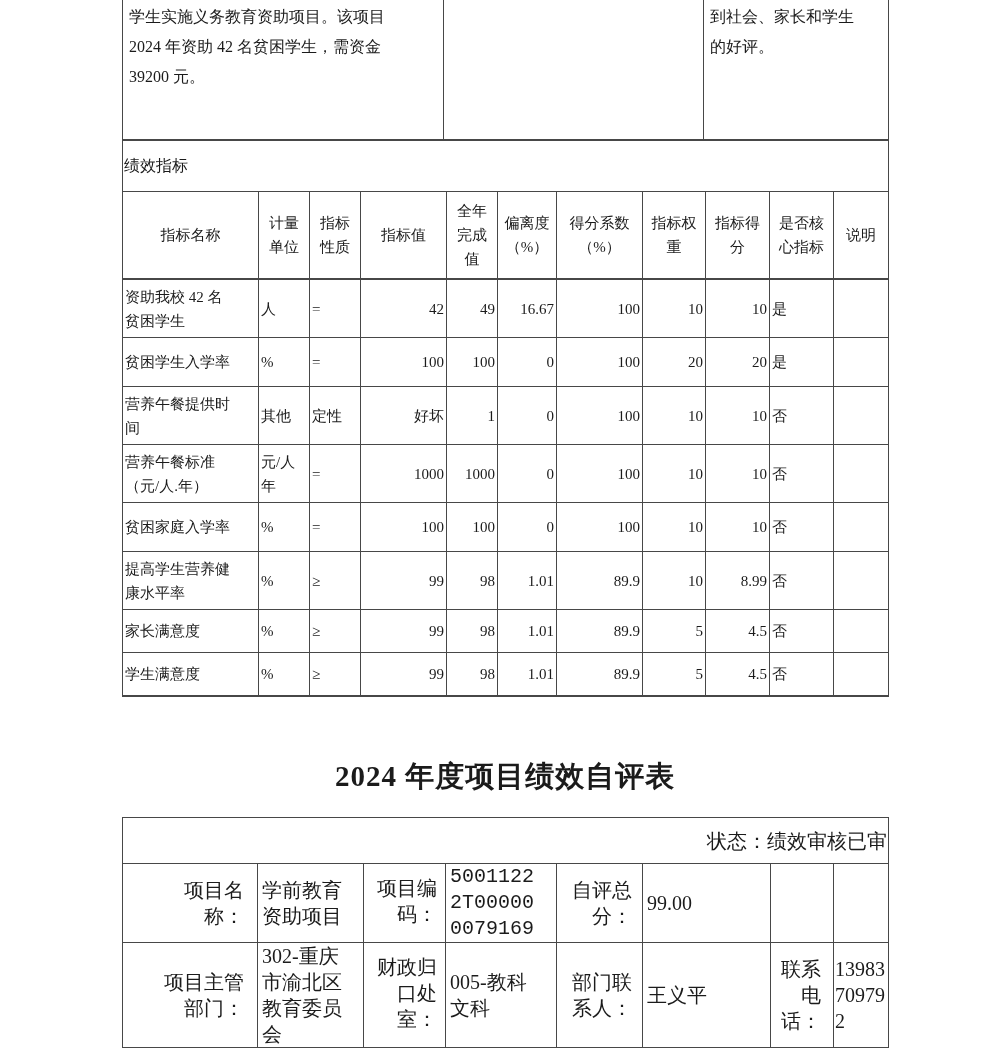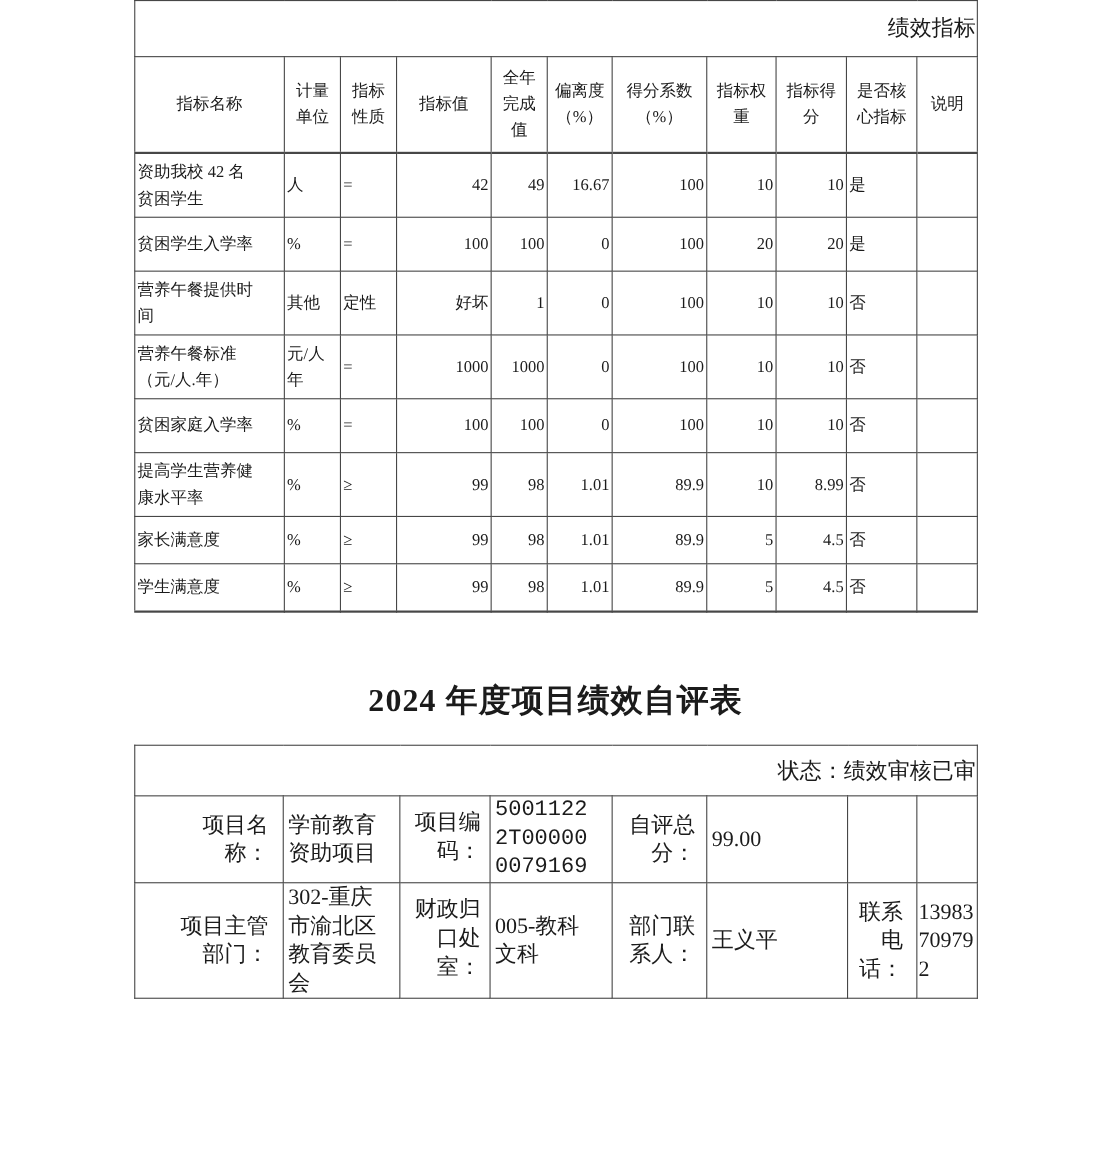--- a/index.html
+++ b/index.html
@@ -14,21 +14,21 @@
 
   
   .toptbl td{
     border-top:none;height:135px;vertical-align:top;
     padding:2px 6px;font-size:16px;line-height:30px;white-space:pre-line;
   }
 
   
   .maintbl{font-size:15px;}
   .maintbl td.banner{
-    height:48px;text-align:right;vertical-align:middle;font-size:20px;
+    height:48px;text-align:left;vertical-align:middle;font-size:16px;
   }
   .maintbl th{
     height:86px;text-align:center;vertical-align:middle;
     padding:0 6px;line-height:24px;font-size:15px;border-bottom:2px solid #474747;
   }
   .maintbl td{vertical-align:middle;line-height:24px;}
   .maintbl td.name{text-align:left;padding:1px 23px 1px 2px;}
   .maintbl td.unit{text-align:left;padding:1px 2px;}
   .maintbl td.nat{text-align:left;padding:1px 2px;}
   .maintbl td.num{text-align:right;padding:1px 2px 1px 1px;}
@@ -61,20 +61,37 @@
   .bottbl td.lbl-phone{padding:0 12px 0 6px;}
   .bottbl td.val{text-align:left;padding:0 12px 0 4px;}
   .bottbl td.code-cell{padding:0 14px 0 4px;word-break:break-all;font-family:Liberation Mono, monospace;}
   .bottbl td.phone-cell{padding:0 1px;word-break:break-all;}
 </style>
 </head>
 <body>
 
 <div class="doc">
 
+  <table class="toptbl">
+    <colgroup>
+        <col style="width:321px">
+        <col style="width:260px">
+        <col style="width:185px">
+      </colgroup>
+    <tbody>
+        <tr>
+      <td>学生实施义务教育资助项目。该项目
+2024 年资助 42 名贫困学生，需资金
+39200 元。</td>
+      <td></td>
+      <td>到社会、家长和学生
+的好评。</td>
+    </tr>
+  </tbody>
+    </table>
 
   <table class="maintbl">
     <colgroup>
       <col style="width:136px">
         <col style="width:51px">
         <col style="width:51px">
         <col style="width:86px">
       <col style="width:51px">
         <col style="width:59px">
         <col style="width:86px">

